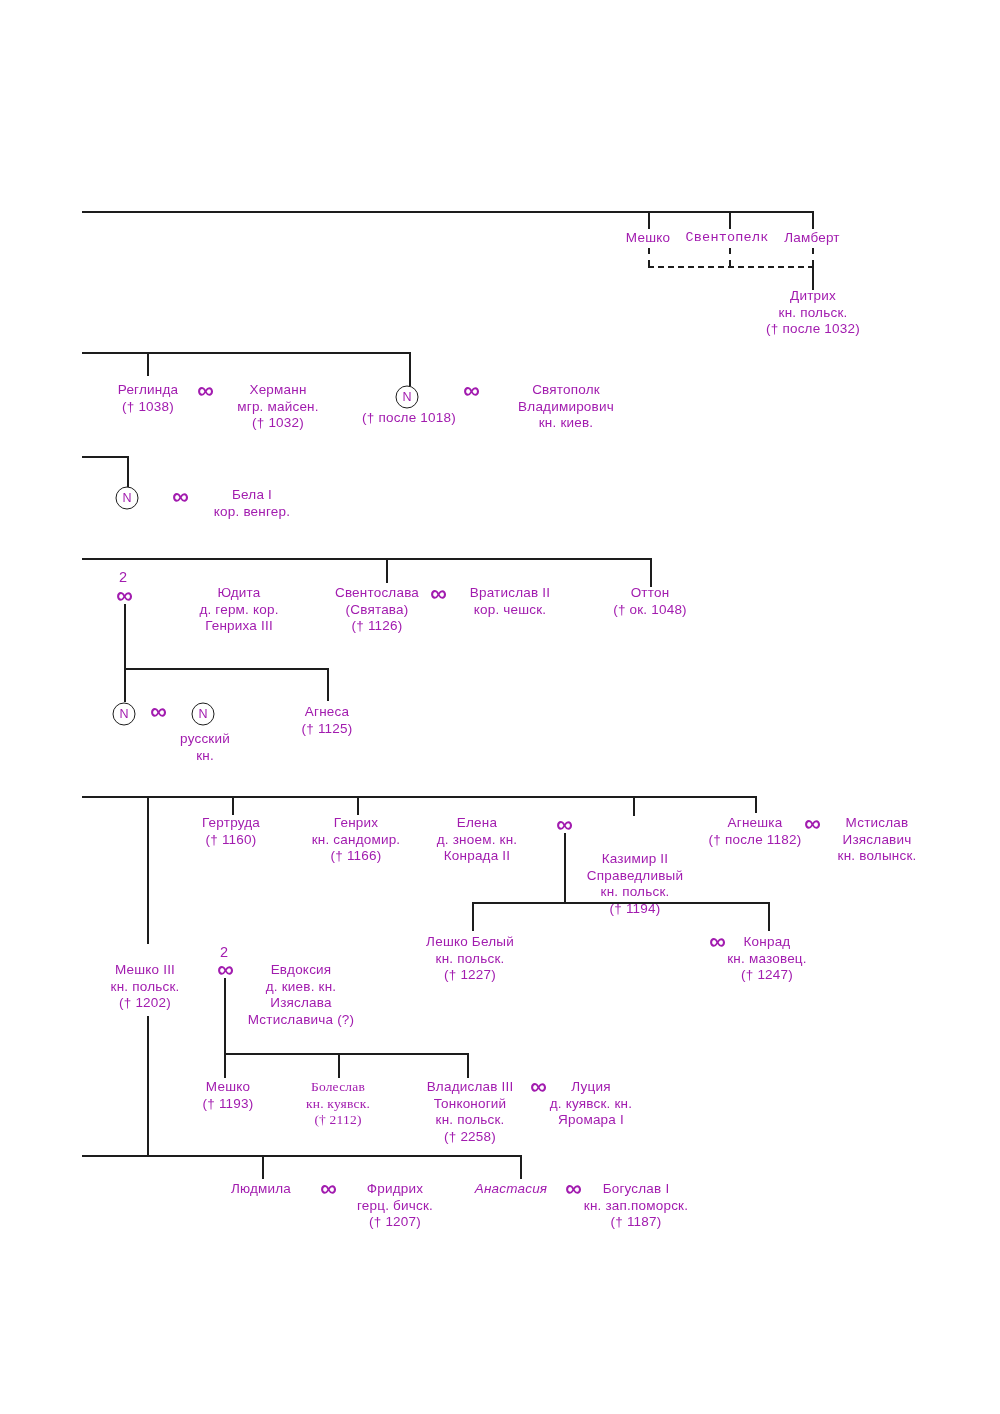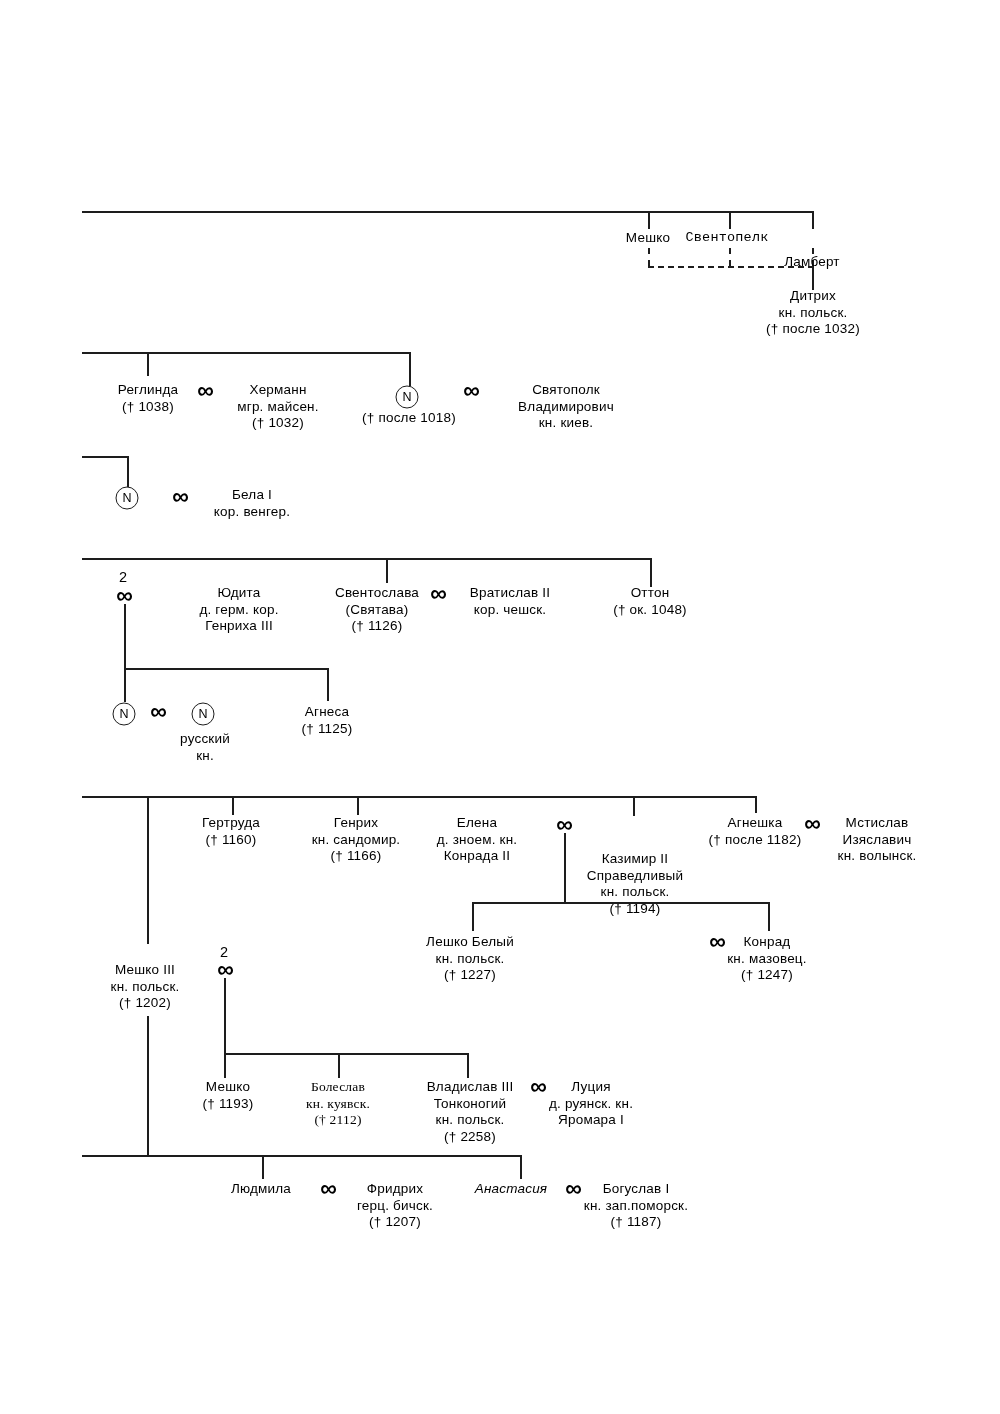--- a/index.html
+++ b/index.html
@@ -6,21 +6,21 @@
     margin: 0;
     padding: 0;
     background: #ffffff;
   }
   #stage {
     position: relative;
     width: 1000px;
     height: 1414px;
     background: #ffffff;
     font-family: "Liberation Sans", sans-serif;
-    color: #000000;
+    color: #a21caf;
     overflow: hidden;
   }
   .person {
     position: absolute;
     transform: translateX(-50%);
     text-align: center;
     font-size: 13.5px;
     line-height: 16.5px;
     white-space: nowrap;
     letter-spacing: 0.2px;
@@ -109,21 +109,21 @@
     <div class="dash v" style="left: 648px; top: 248px; height: 18px;"></div>
     <div class="dash v" style="left: 729px; top: 248px; height: 18px;"></div>
     <div class="dash v" style="left: 812px; top: 248px; height: 18px;"></div>
     <div class="dash h" style="left: 648px; top: 266px; width: 166px;"></div>
     <div class="person" style="left: 648px; top: 230px;">
       <div class="pline">Мешко</div>
     </div>
     <div class="person" style="left: 727px; top: 230px; font-family: Liberation Mono, monospace;">
       <div class="pline">Свентопелк</div>
     </div>
-    <div class="person" style="left: 812px; top: 230px; margin-top: 24px;">
+    <div class="person" style="left: 812px; top: 230px;">
       <div class="pline">Ламберт</div>
     </div>
     <div class="person" style="left: 813px; top: 288px;">
       <div class="pline">Дитрих</div>
       <div class="pline">кн. польск.</div>
       <div class="pline">(† после 1032)</div>
     </div>
     <div class="person" style="left: 148px; top: 382px;">
       <div class="pline">Реглинда</div>
       <div class="pline">(† 1038)</div>
@@ -208,38 +208,44 @@
     <div class="person" style="left: 767px; top: 934px;">
       <div class="pline">Конрад</div>
       <div class="pline">кн. мазовец.</div>
       <div class="pline">(† 1247)</div>
     </div>
     <div class="person" style="left: 145px; top: 962px;">
       <div class="pline">Мешко III</div>
       <div class="pline">кн. польск.</div>
       <div class="pline">(† 1202)</div>
     </div>
+    <div class="person" style="left: 301px; top: 962px;">
+      <div class="pline">Евдоксия</div>
+      <div class="pline">д. киев. кн.</div>
+      <div class="pline">Изяслава</div>
+      <div class="pline">Мстиславича (?)</div>
+    </div>
     <div class="person" style="left: 228px; top: 1079px;">
       <div class="pline">Мешко</div>
       <div class="pline">(† 1193)</div>
     </div>
     <div class="person" style="left: 338px; top: 1079px; font-family: Liberation Serif, serif;">
       <div class="pline">Болеслав</div>
       <div class="pline">кн. куявск.</div>
       <div class="pline">(† 2112)</div>
     </div>
     <div class="person" style="left: 470px; top: 1079px;">
       <div class="pline">Владислав III</div>
       <div class="pline">Тонконогий</div>
       <div class="pline">кн. польск.</div>
       <div class="pline">(† 2258)</div>
     </div>
     <div class="person" style="left: 591px; top: 1079px;">
       <div class="pline">Луция</div>
-      <div class="pline">д. руянск. кн.</div>
+      <div class="pline">д. куявск. кн.</div>
       <div class="pline">Яромара I</div>
     </div>
     <div class="person" style="left: 261px; top: 1181px;">
       <div class="pline">Людмила</div>
     </div>
     <div class="person" style="left: 395px; top: 1181px;">
       <div class="pline">Фридрих</div>
       <div class="pline">герц. бичск.</div>
       <div class="pline">(† 1207)</div>
     </div>

